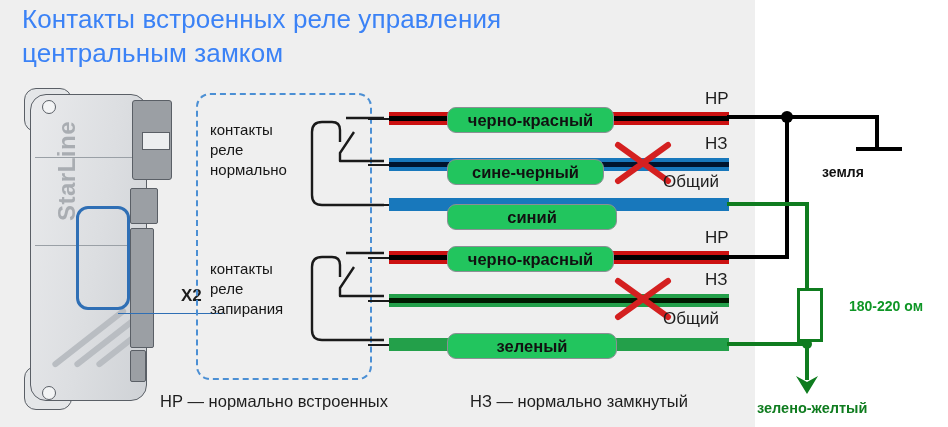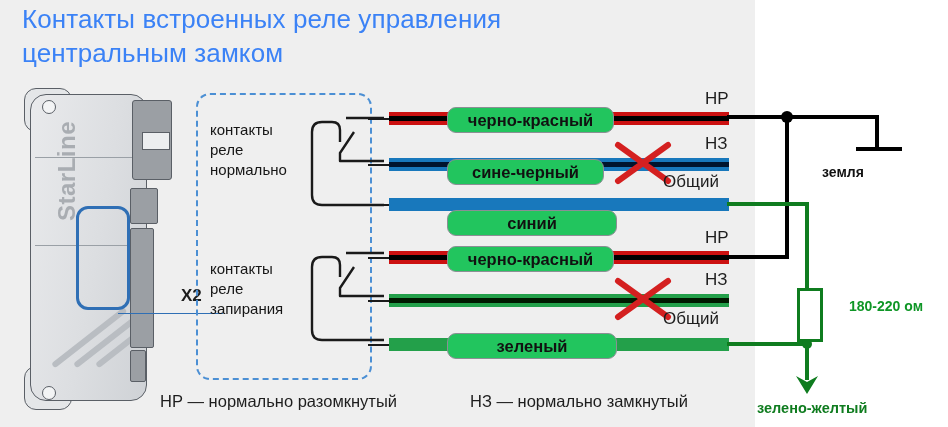--- a/index.html
+++ b/index.html
@@ -313,21 +313,21 @@
   <div class="wlabel" style="left:447px; top:139px; width:155px;margin-top:20px;">сине-черный</div>
   <div class="term" style="left:705px; top:134px;">НЗ</div>
   <svg class="xmark" style="left:612px; top:139px;" width="62" height="48">
     <path d="M 6 6 L 56 42 M 56 6 L 6 42" stroke="#d42020" stroke-width="6" stroke-linecap="round"></path>
   </svg>
 
   <div class="lead" style="left:368px; top:204px; width:22px;"></div>
   <div class="wire" style="left:389px; top:198px; width:340px;">
     <div class="base" style="background:#1878bc"></div>
   </div>
-  <div class="wlabel" style="left:447px; top:210px; width:168px;" style2="">синий</div>
+  <div class="wlabel" style="left:447px; top:204px; width:168px;" style2="">синий</div>
   <div class="term" style="left:663px; top:172px;">Общий</div>
 
   <div class="lead" style="left:368px; top:257px; width:22px;"></div>
   <div class="wire" style="left:389px; top:251px; width:340px;">
     <div class="base" style="background:#cc1111"></div>
     <div class="stripe"></div>
   </div>
   <div class="wlabel" style="left:447px; top:246px; width:165px;">черно-красный</div>
   <div class="term" style="left:705px; top:228px;">НР</div>
 
@@ -366,16 +366,16 @@
 
   <div class="gline" style="left:727px; top:342px; width:82px; height:4px;"></div>
   <div class="gnode" style="left:802px; top:339px;"></div>
 
   <div class="gline" style="left:805px; top:342px; width:4px; height:38px;"></div>
   <svg style="position:absolute; left:793px; top:372px;" width="28" height="24">
     <path d="M 14 22 L 3 4 L 14 10 L 25 4 Z" fill="#0f7c1f"></path>
   </svg>
   <div class="gy-label" style="left:757px; top:400px;">зелено-желтый</div>
 
-  <div class="legend" style="left:160px; top:392px;">НР — нормально разомкнутый</div>
+  <div class="legend" style="left:160px; top:392px;">НР — нормально встроенных</div>
   <div class="legend" style="left:470px; top:392px;">НЗ — нормально замкнутый</div>
 
 </div>
 
 </body></html>

